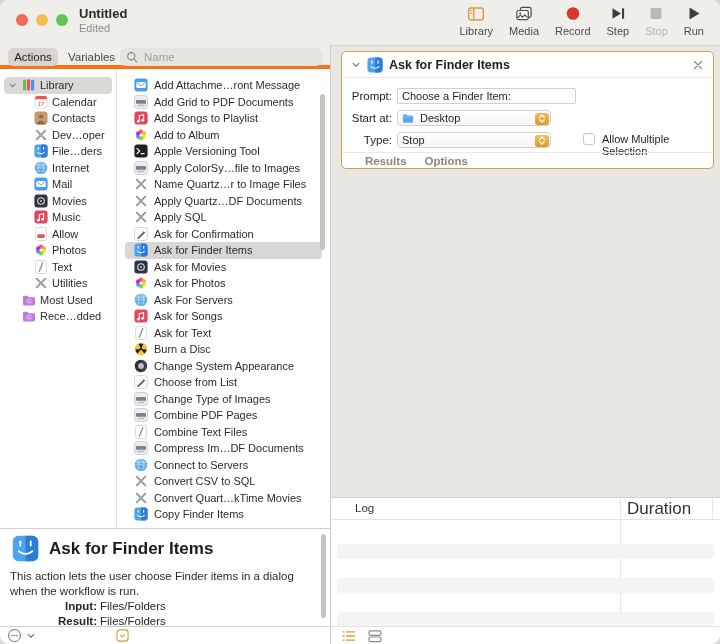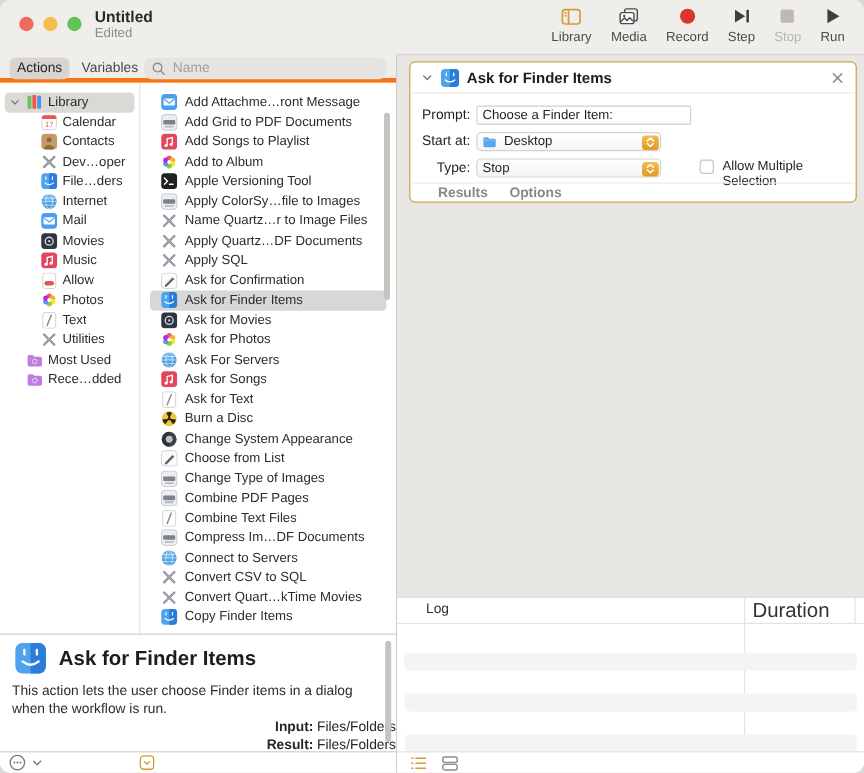--- a/index.html
+++ b/index.html
@@ -97,21 +97,21 @@
   .log-bottom .vicon svg{width:16px;height:16px;display:block;}
 
   
   .desc-pane{position:absolute;left:0;top:528px;width:330px;height:98px;background:#fff;border-top:1px solid #d2cfcc;}
   .desc-head{position:absolute;left:12px;top:6px;display:flex;align-items:center;gap:10px;}
   .desc-head .dicon{width:27px;height:27px;}
   .desc-head .dicon svg{width:27px;height:27px;display:block;}
   .desc-title{font-size:17px;font-weight:bold;color:#1c1c1e;}
   .desc-body{position:absolute;left:10px;top:40px;width:312px;font-size:11.5px;line-height:15px;color:#2b2b2b;}
   .desc-meta{position:absolute;left:0;top:70px;width:330px;font-size:11.5px;line-height:15px;}
-  .meta-row{display:flex;justify-content:flex-end;}
+  .meta-row{display:flex;}
   .meta-row .ml{width:97px;text-align:right;font-weight:bold;}
   .meta-row .mv{margin-left:3px;}
 
   
   .status-left{position:absolute;left:0;top:626px;width:330px;height:18px;background:#fff;border-top:1px solid #d2cfcc;
     display:flex;align-items:center;gap:4px;padding-left:7px;}
   .status-left .sicon{width:15px;height:15px;}
   .status-left .sicon svg{width:15px;height:15px;display:block;}
   .status-left .chevd{width:10px;height:10px;}
   .status-left .amber{margin-left:76px;width:13px;height:13px;}

